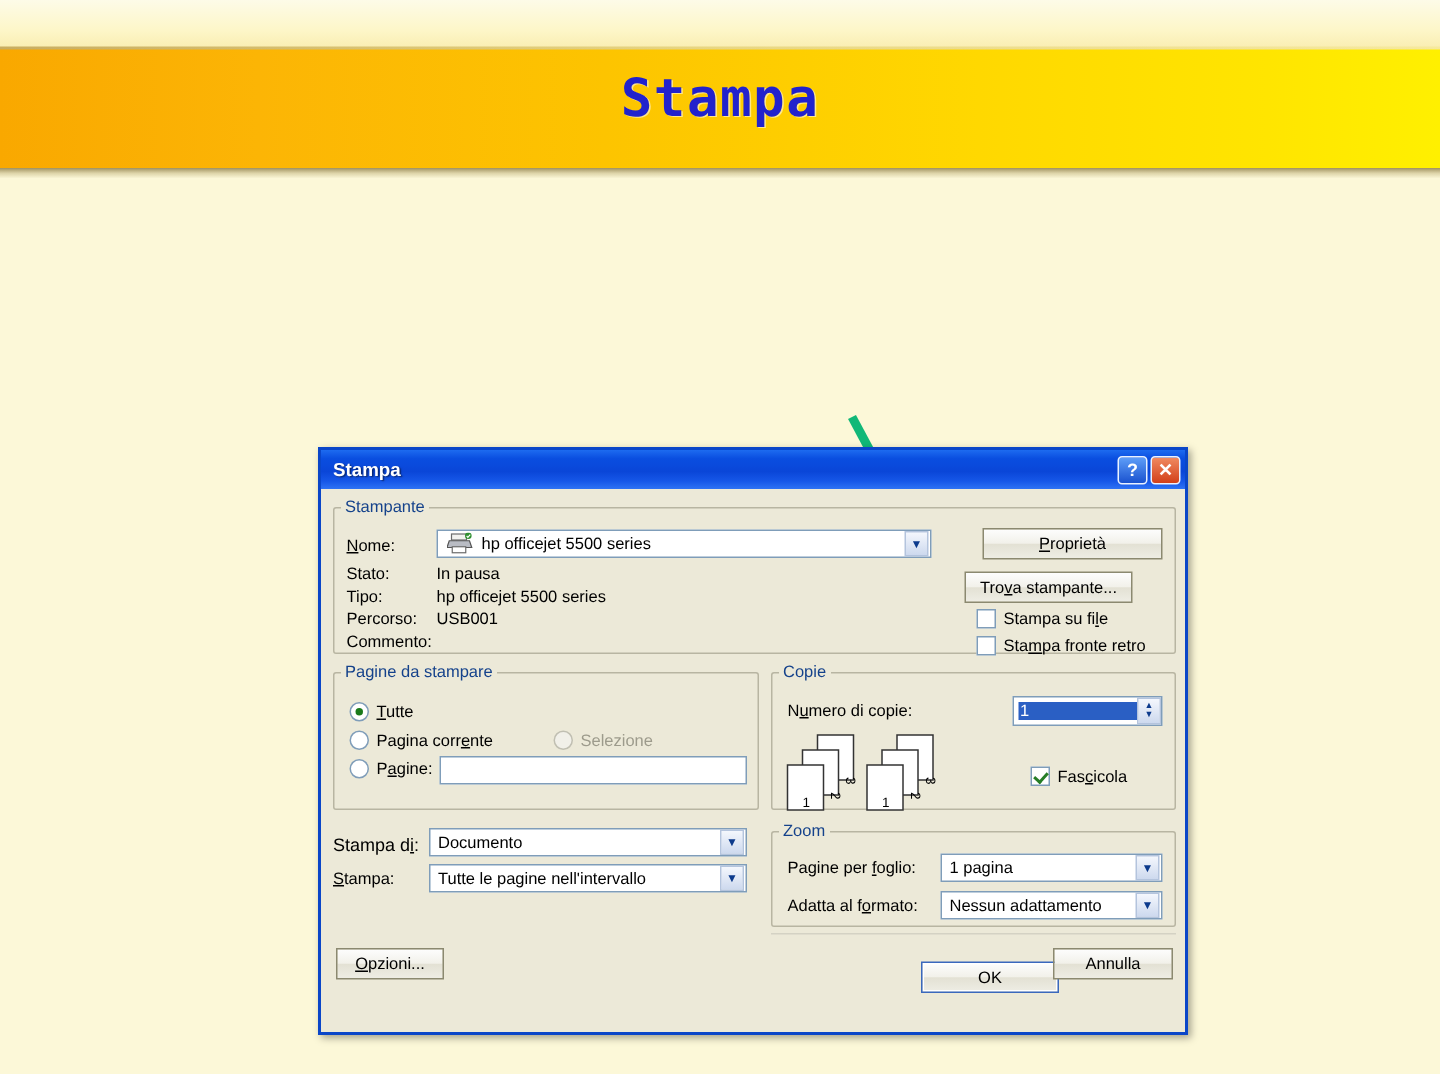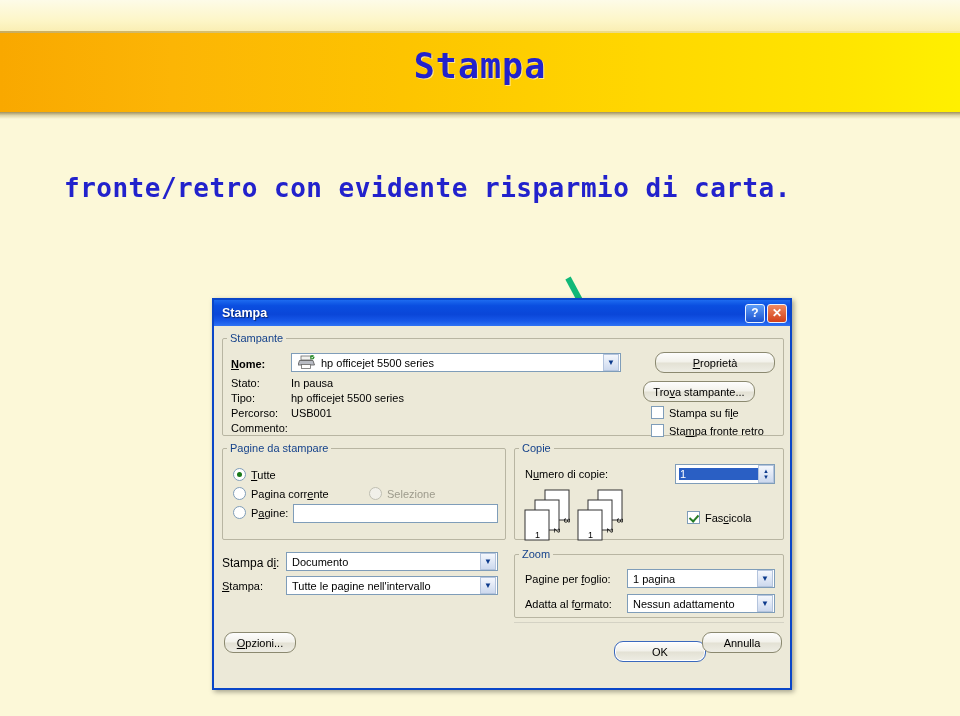--- a/index.html
+++ b/index.html
@@ -151,21 +151,21 @@
   
   #group-printer { left: 8px; top: 6px; width: 562px; height: 104px; }
   #group-pages   { left: 8px; top: 116px; width: 284px; height: 98px; }
   #group-copies  { left: 300px; top: 116px; width: 270px; height: 98px; }
   #group-zoom    { left: 300px; top: 222px; width: 270px; height: 70px; }
 
   .lbl { font-size: 11px; color: #000; position: absolute; white-space: nowrap; }
   .u { text-decoration: underline; }
 
   
-  #printer-name-label { left: 8px; top: 14px; font-weight: bold; }
+  #printer-name-label { left: 8px; top: 14px; }
   #printer-status-label { left: 8px; top: 33px; }
   #printer-type-label { left: 8px; top: 48px; }
   #printer-where-label { left: 8px; top: 63px; }
   #printer-comment-label { left: 8px; top: 78px; }
   #printer-status-value { left: 68px; top: 33px; }
   #printer-type-value { left: 68px; top: 48px; }
   #printer-where-value { left: 68px; top: 63px; }
 
   .combo {
     position: absolute;
@@ -202,21 +202,21 @@
     width: 18px; height: 15px;
     margin-left: 6px;
     flex: none;
     position: relative;
   }
 
   .xpbutton {
     position: absolute;
     background: linear-gradient(to bottom, #fdfdfd 0%, #f2f1ea 48%, #e3e1d4 52%, #eeede4 100%);
     border: 1px solid #8b8970;
-    border-radius: 9px;
+    border-radius: 0;
     font-size: 11px;
     color: #000;
     display: flex;
     align-items: center;
     justify-content: center;
     cursor: pointer;
     box-sizing: border-box;
     height: 21px;
     font-family: "Liberation Sans", sans-serif;
   }
@@ -376,21 +376,20 @@
 
 <div id="slide-banner">
   <div id="banner-glow"></div>
   <div id="banner-topline"></div>
   <div id="banner-bar"></div>
   <div id="banner-shadow"></div>
   <div id="slide-title">Stampa</div>
 </div>
 
 <div id="slide-body">
-  <span class="line2">fronte/retro con evidente risparmio di carta.</span>
 </div>
 
 <svg id="callout-arrow" viewBox="0 0 140 185">
   <defs>
     <marker id="arrowhead" markerWidth="5" markerHeight="5" refX="2.2" refY="2.5" orient="auto">
       <path d="M0,0 L5,2.5 L0,5 z" fill="#11b878"></path>
     </marker>
   </defs>
   <line x1="28" y1="16" x2="104" y2="158" stroke="#11b878" stroke-width="6" marker-end="url(#arrowhead)"></line>
 </svg>

